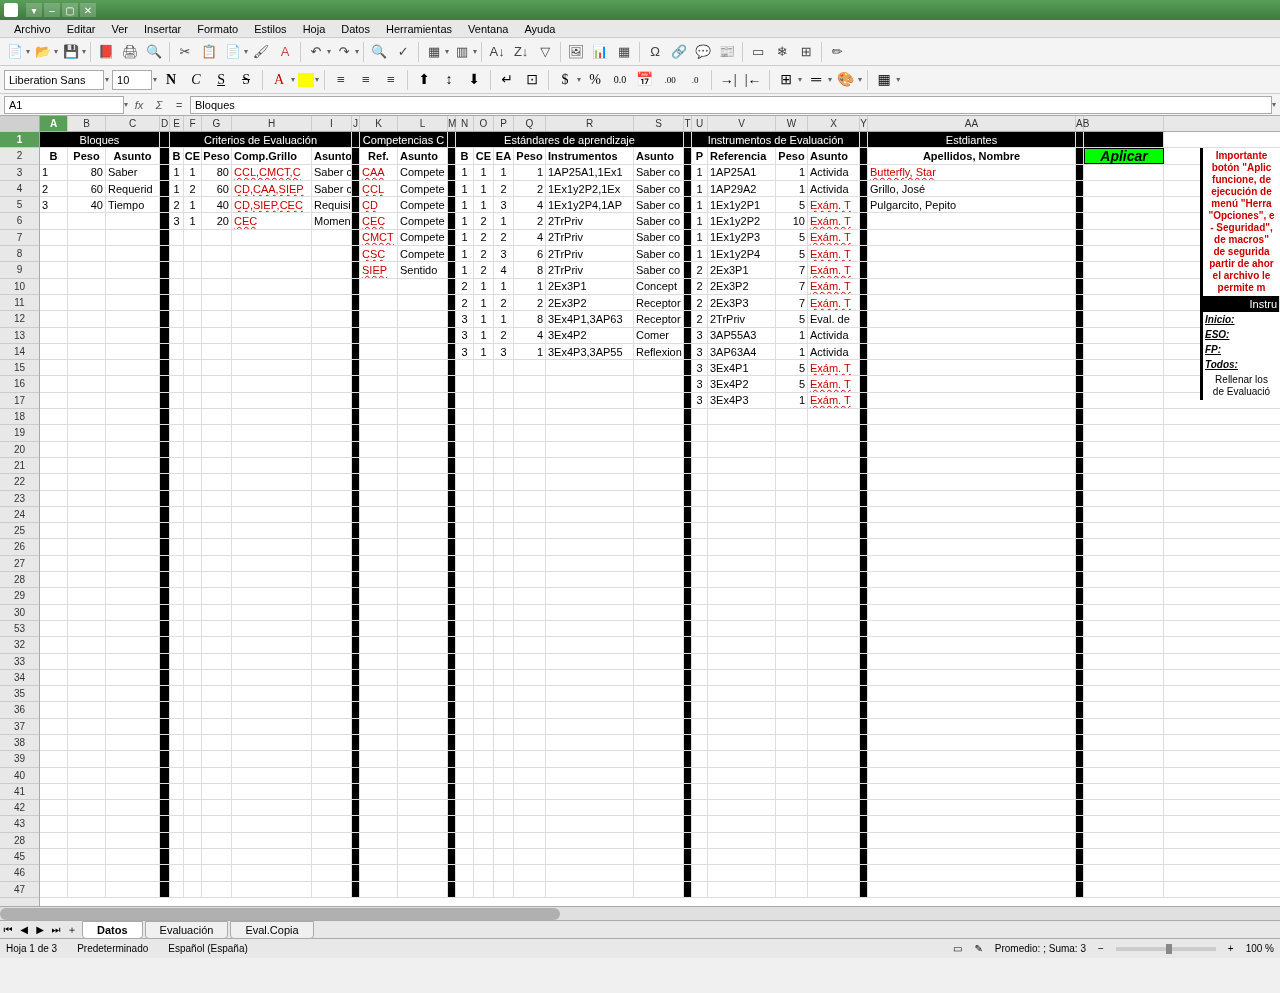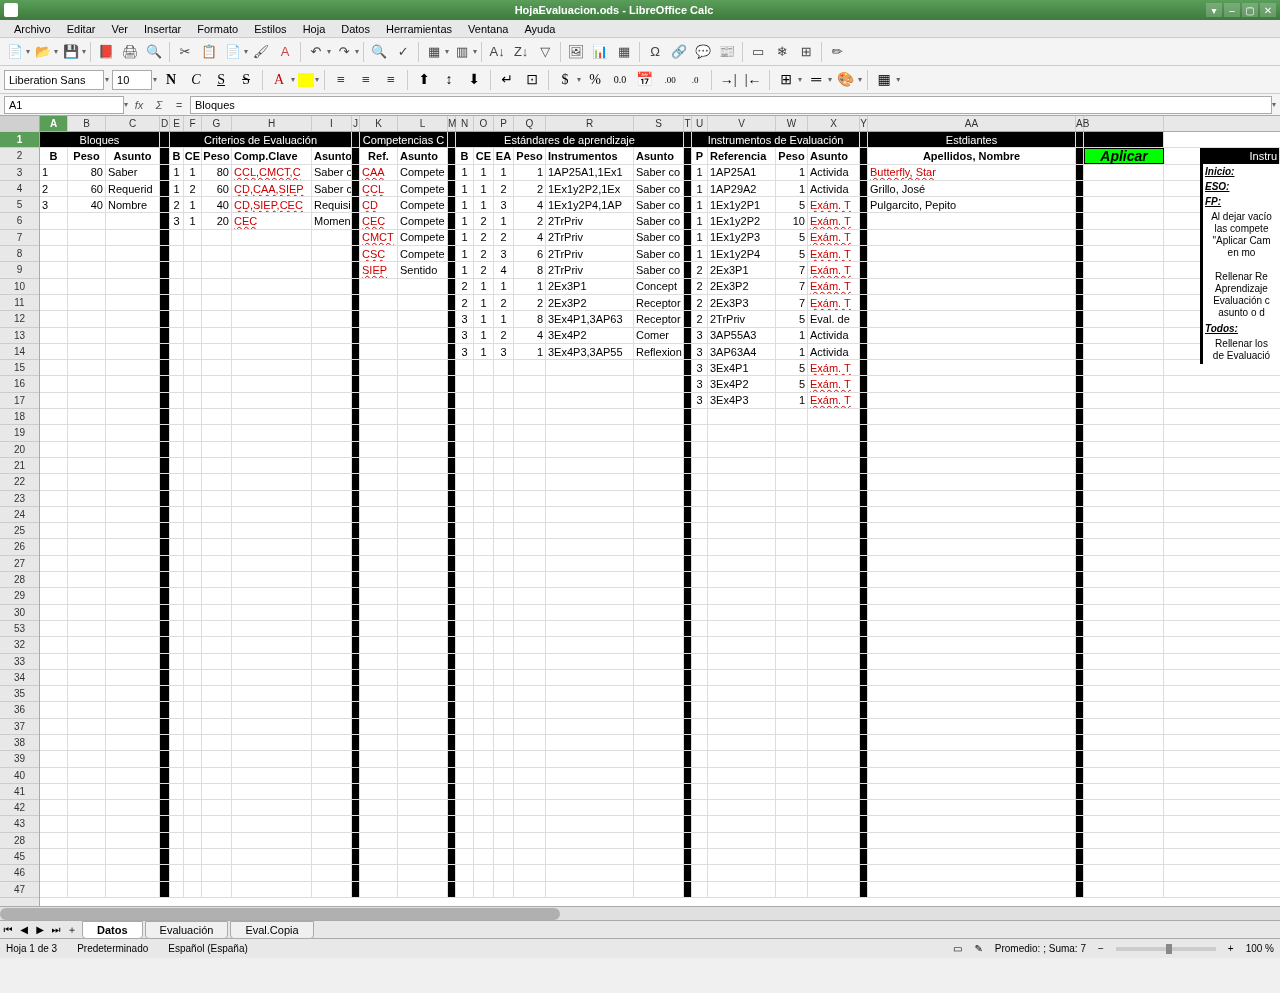--- a/index.html
+++ b/index.html
@@ -67,21 +67,20 @@
 .status-bar { height: 20px; background: #e8e8e8; border-top: 1px solid #aaa; display: flex; align-items: center; font-size: 10px; padding: 0 6px; gap: 20px; }
 .status-right { margin-left: auto; display: flex; gap: 12px; align-items: center; }
 .zoom-slider { width: 100px; height: 4px; background: #ccc; position: relative; }
 .zoom-slider::after { content: ""; position: absolute; left: 50%; top: -3px; width: 6px; height: 10px; background: #888; }
 </style>
 </head>
 <body>
 
 <div class="title-bar">
   <div class="icon"></div>
-  <div class="title">HojaEvaluacion.ods - LibreOffice Calc</div>
   <div class="win-btn">▾</div>
   <div class="win-btn">–</div>
   <div class="win-btn">▢</div>
   <div class="win-btn">✕</div>
 </div>
 
 <div class="menu-bar" id="menu-bar">
     <div class="menu-item">Archivo</div>
     <div class="menu-item">Editar</div>
     <div class="menu-item">Ver</div>
@@ -306,21 +305,21 @@
           <div class="cell hdr-black" style="width: 80px;"></div>
         </div>
         <div class="data-row">
           <div class="cell hdr-bold ctr" style="width: 28px;">B</div>
           <div class="cell hdr-bold ctr" style="width: 38px;">Peso</div>
           <div class="cell hdr-bold ctr" style="width: 54px;">Asunto</div>
           <div class="cell sep-col" style="width: 10px;"></div>
           <div class="cell hdr-bold ctr" style="width: 14px;">B</div>
           <div class="cell hdr-bold ctr" style="width: 18px;">CE</div>
           <div class="cell hdr-bold ctr" style="width: 30px;">Peso</div>
-          <div class="cell hdr-bold" style="width: 80px;">Comp.Clave</div>
+          <div class="cell hdr-bold" style="width: 80px;">Comp.Grillo</div>
           <div class="cell hdr-bold" style="width: 40px;">Asunto</div>
           <div class="cell sep-col" style="width: 8px;"></div>
           <div class="cell hdr-bold ctr" style="width: 38px;">Ref.</div>
           <div class="cell hdr-bold" style="width: 50px;">Asunto</div>
           <div class="cell sep-col" style="width: 8px;"></div>
           <div class="cell hdr-bold ctr" style="width: 18px;">B</div>
           <div class="cell hdr-bold ctr" style="width: 20px;">CE</div>
           <div class="cell hdr-bold ctr" style="width: 20px;">EA</div>
           <div class="cell hdr-bold ctr" style="width: 32px;">Peso</div>
           <div class="cell hdr-bold" style="width: 88px;">Instrumentos</div>
@@ -391,21 +390,21 @@
           <div class="cell num" style="width: 32px;">1</div>
           <div class="cell " style="width: 52px;">Activida</div>
           <div class="cell sep-col" style="width: 8px;"></div>
           <div class="cell " style="width: 208px;">Grillo, José</div>
           <div class="cell sep-col" style="width: 8px;"></div>
           <div class="cell " style="width: 80px;"></div>
         </div>
         <div class="data-row">
           <div class="cell " style="width: 28px;">3</div>
           <div class="cell num" style="width: 38px;">40</div>
-          <div class="cell " style="width: 54px;">Nombre</div>
+          <div class="cell " style="width: 54px;">Tiempo</div>
           <div class="cell sep-col" style="width: 10px;"></div>
           <div class="cell ctr" style="width: 14px;">2</div>
           <div class="cell ctr" style="width: 18px;">1</div>
           <div class="cell num" style="width: 30px;">40</div>
           <div class="cell redtext" style="width: 80px;">CD,SIEP,CEC</div>
           <div class="cell " style="width: 40px;">Requisit</div>
           <div class="cell sep-col" style="width: 8px;"></div>
           <div class="cell redtext" style="width: 38px;">CD</div>
           <div class="cell " style="width: 50px;">Compete</div>
           <div class="cell sep-col" style="width: 8px;"></div>
@@ -1680,25 +1679,25 @@
           <div class="cell " style="width: 68px;"></div>
           <div class="cell num" style="width: 32px;"></div>
           <div class="cell " style="width: 52px;"></div>
           <div class="cell sep-col" style="width: 8px;"></div>
           <div class="cell " style="width: 208px;"></div>
           <div class="cell sep-col" style="width: 8px;"></div>
           <div class="cell " style="width: 80px;"></div>
         </div>
       </div>
   <div style="position: absolute; right: 0px; top: 32px; width: 80px; background: rgb(255, 255, 255); border-left: 3px solid rgb(0, 0, 0); font-size: 10px;">
+        <div class="warn-text">Importante<br>botón "Aplic<br>funcione, de<br>ejecución de<br>menú "Herra<br>"Opciones", e<br>- Seguridad",<br>de macros"<br>de segurida<br>partir de ahor<br>el archivo le<br>permite m</div>
         <div class="cell instr-hdr" style="width: 100%; height: 16px; justify-content: flex-end; padding-right: 2px;">Instru</div>
         <div class="instr-sub" style="padding: 2px;">Inicio:</div>
         <div class="instr-sub" style="padding: 2px;">ESO:</div>
         <div class="instr-sub" style="padding: 2px;">FP:</div>
-        <div class="instr-body">Al dejar vacío<br>las compete<br>"Aplicar Cam<br>en mo<br><br>Rellenar Re<br>Aprendizaje<br>Evaluación c<br>asunto o d</div>
         <div class="instr-sub" style="padding: 2px;">Todos:</div>
         <div class="instr-body">Rellenar los<br>de Evaluació</div>
       </div>
     </div>
 </div>
 
 <div class="hscroll">
   <div class="hscroll-track">
       <div class="hscroll-thumb"></div>
     </div>
@@ -1717,19 +1716,19 @@
     </div>
 </div>
 
 <div class="status-bar">
   <span>Hoja 1 de 3</span>
   <span>Predeterminado</span>
   <span>Español (España)</span>
   <div class="status-right">
     <span>▭</span>
     <span>✎</span>
-    <span>Promedio: ; Suma: 7</span>
+    <span>Promedio: ; Suma: 3</span>
     <span>−</span>
     <div class="zoom-slider"></div>
     <span>+</span>
     <span>100 %</span>
   </div>
 </div>
 
 </body></html>

